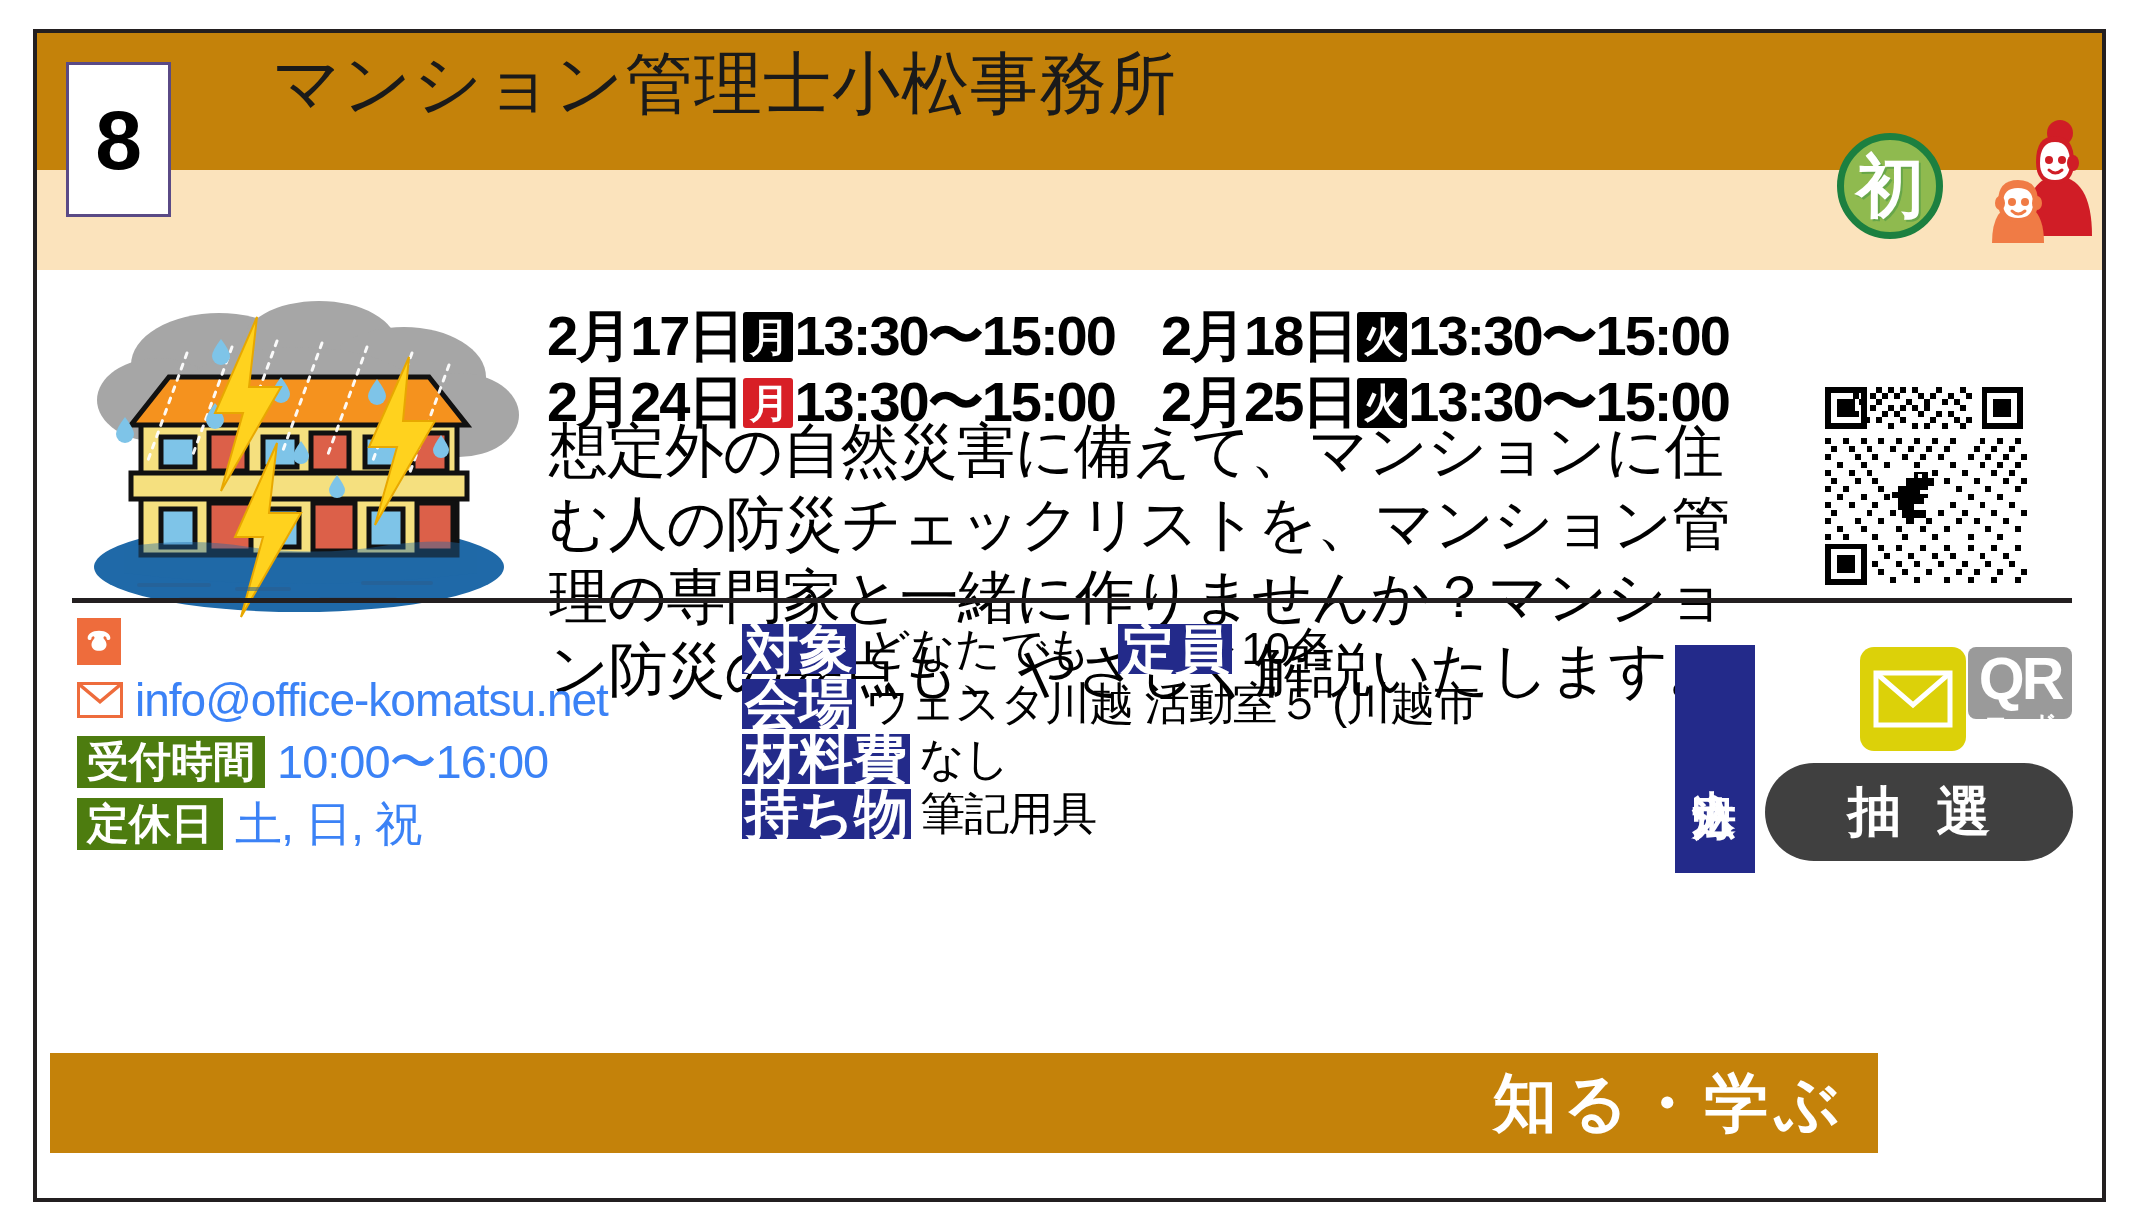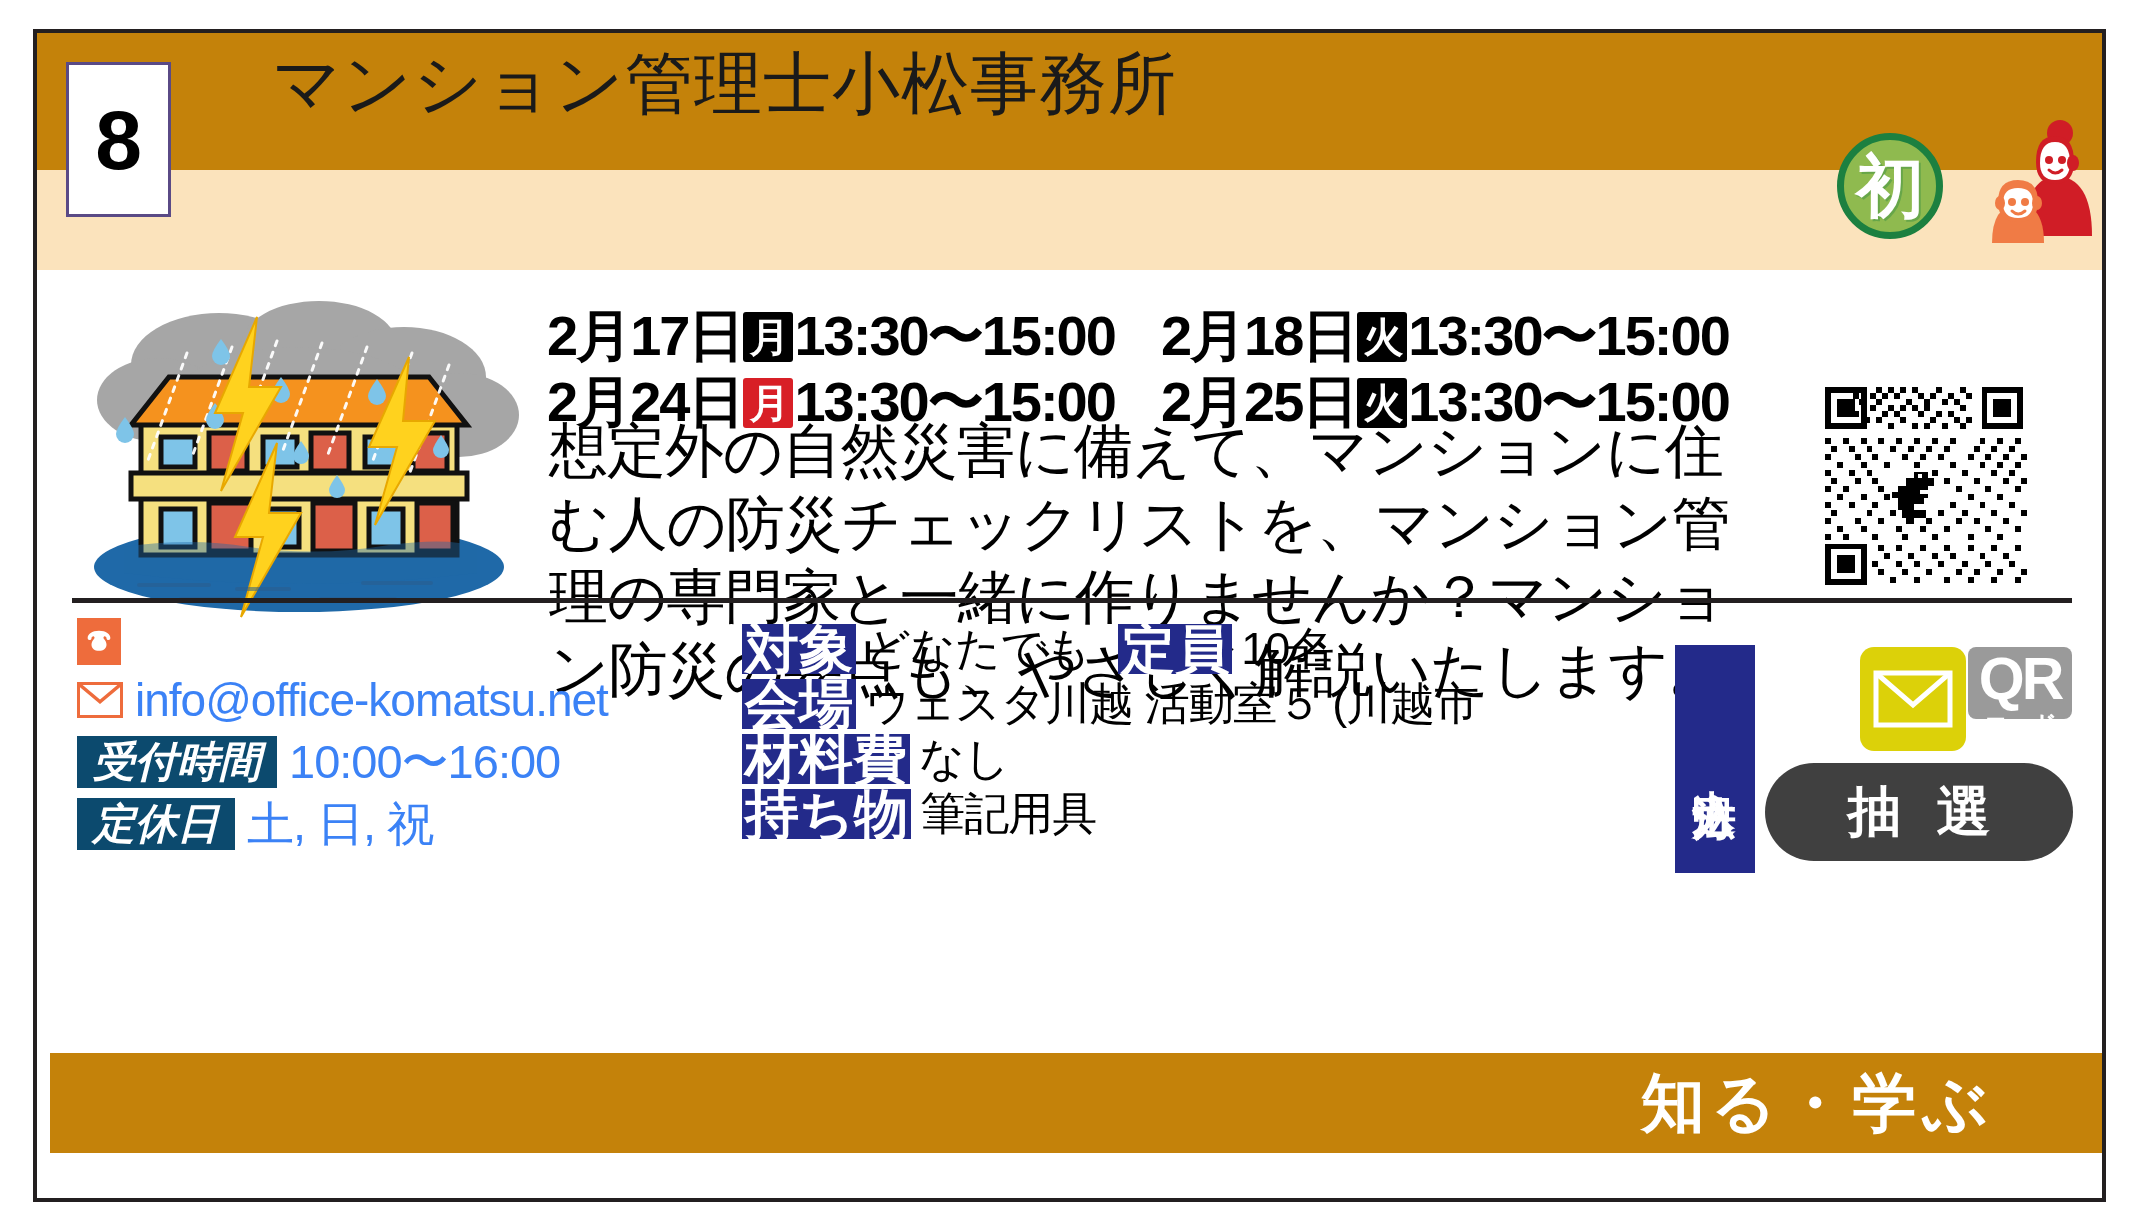--- a/index.html
+++ b/index.html
@@ -161,27 +161,26 @@
     flex: 0 0 auto;
   }
   .icon-mail {
     width: 46px; height: 36px;
     border: 3px solid #ee6c3c;
     flex: 0 0 auto;
     position: relative;
     background: #ffffff;
   }
   .tag-orange {
-    background: #0c4a6e; color: #ffffff;
+    background: #4d7c0f; color: #ffffff;
     font-size: 42px; font-weight: bold;
-    padding: 1px 16px;
+    padding: 1px 10px;
     line-height: 50px;
     flex: 0 0 auto;
     letter-spacing: 0px;
-    font-style: italic;
   }
   .contact-val {
     font-size: 47px; color: #3b82f6; margin-left: 12px;
     line-height: 54px; letter-spacing: -1px;
   }
   .contact-val.email { font-size: 46px; }
 
   
   #details { position: absolute; left: 705px; top: 588px; width: 880px; }
   .detail-line { white-space: nowrap; margin-bottom: 1px; line-height: 54px; }
@@ -232,24 +231,24 @@
   #lottery-pill {
     position: absolute; left: 100px; top: 148px;
     width: 308px; height: 98px;
     background: #404040; border-radius: 49px;
     display: flex; align-items: center; justify-content: center;
     color: #ffffff; font-size: 54px; font-weight: bold;
     letter-spacing: 10px; text-indent: 10px;
   }
   #category-banner {
     position: absolute; left: 13px; top: 1020px;
-    width: 2056px; height: 100px;
+    width: 1828px; height: 100px;
     background: #c4820a;
     display: flex; align-items: center; justify-content: flex-end;
-    padding-right: 112px;
+    padding-right: 32px;
     color: #ffffff; font-size: 64px; font-weight: bold;
     letter-spacing: 6px;
   }
 </style>
 </head>
 <body>
 
 <div id="card">
 
   <div id="header-bar"></div>

